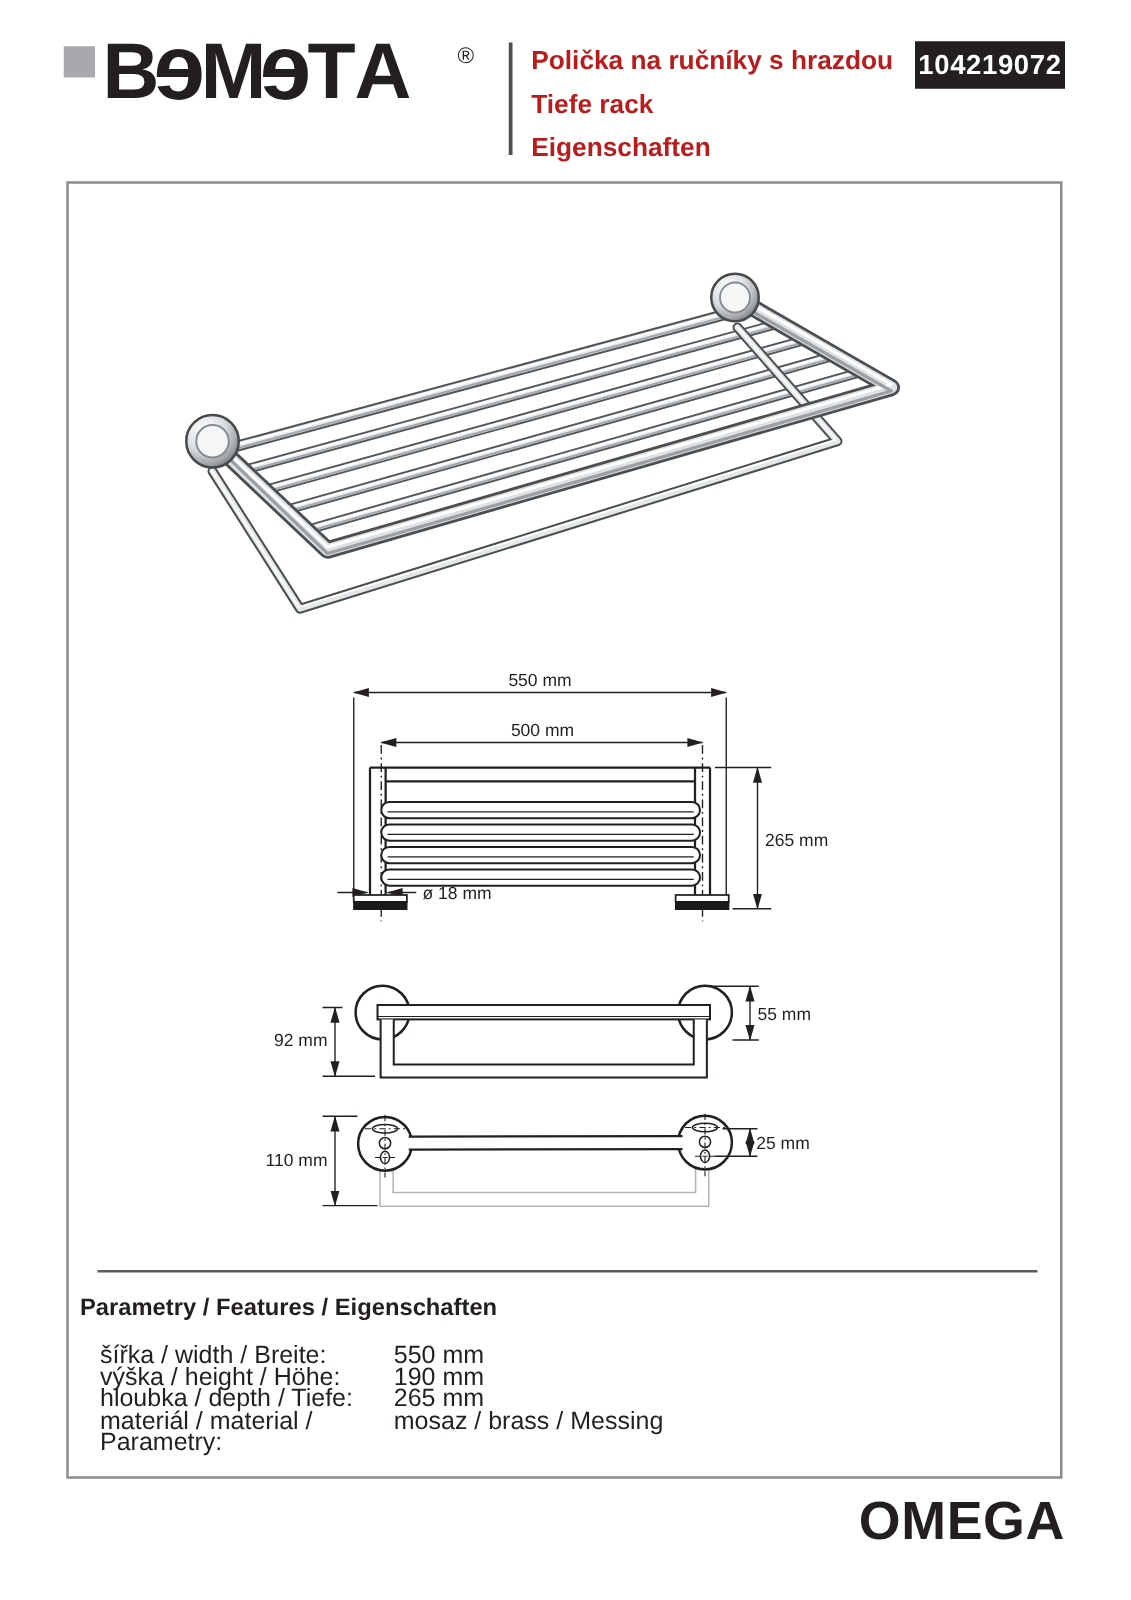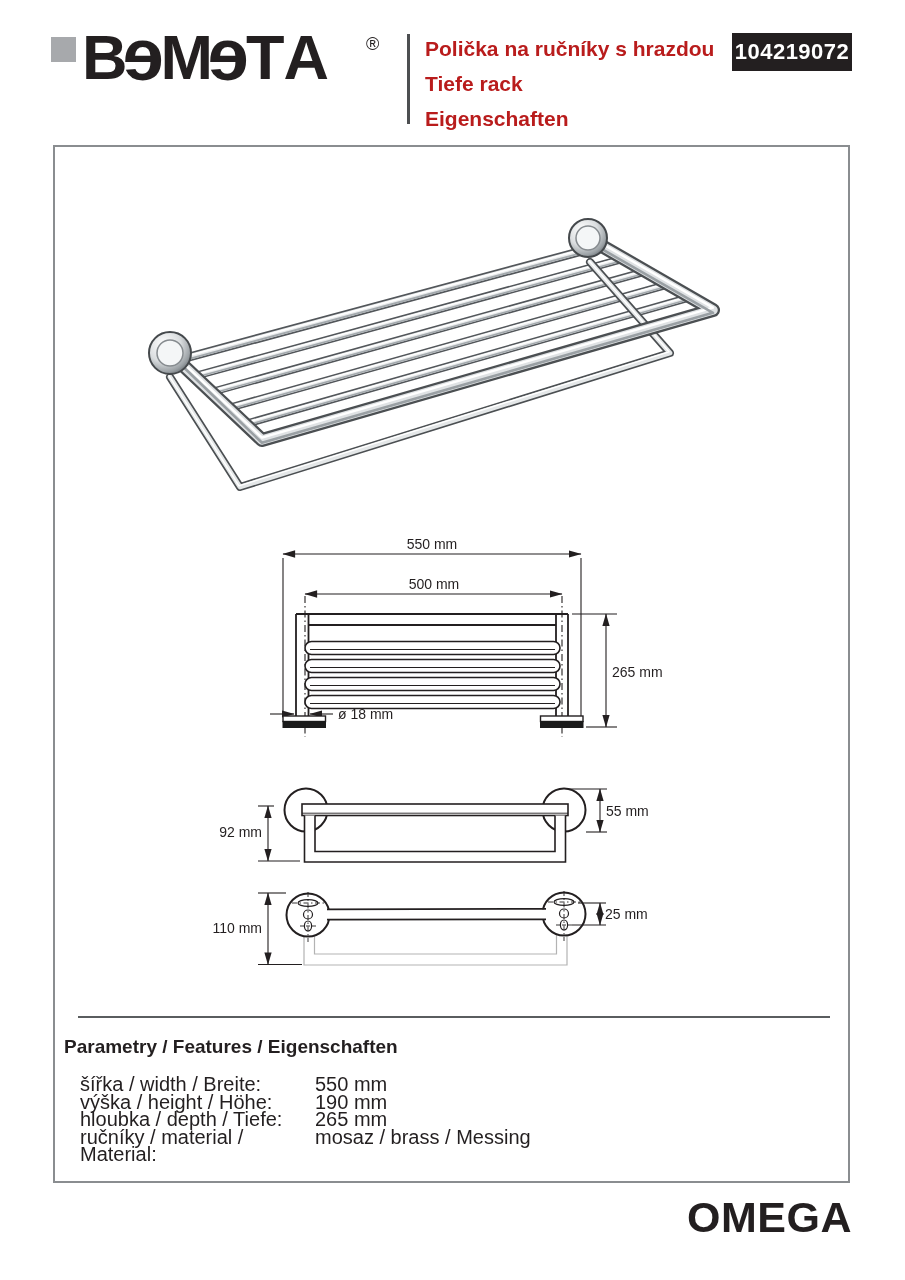--- a/index.html
+++ b/index.html
@@ -251,21 +251,21 @@
     </div>
     <div class="param-row">
       <span class="param-label">výška / height / Höhe:</span>
       <span class="param-value">190 mm</span>
     </div>
     <div class="param-row">
       <span class="param-label">hloubka / depth / Tiefe:</span>
       <span class="param-value">265 mm</span>
     </div>
     <div class="param-row">
-      <span class="param-label">ručníky / material / Material:</span>
+      <span class="param-label">materiál / material / Parametry:</span>
       <span class="param-value">mosaz / brass / Messing</span>
     </div>
     <div class="param-row">
     </div>
   </div>
 
   <div class="series">OMEGA</div>
 </div>
 
 </body></html>

